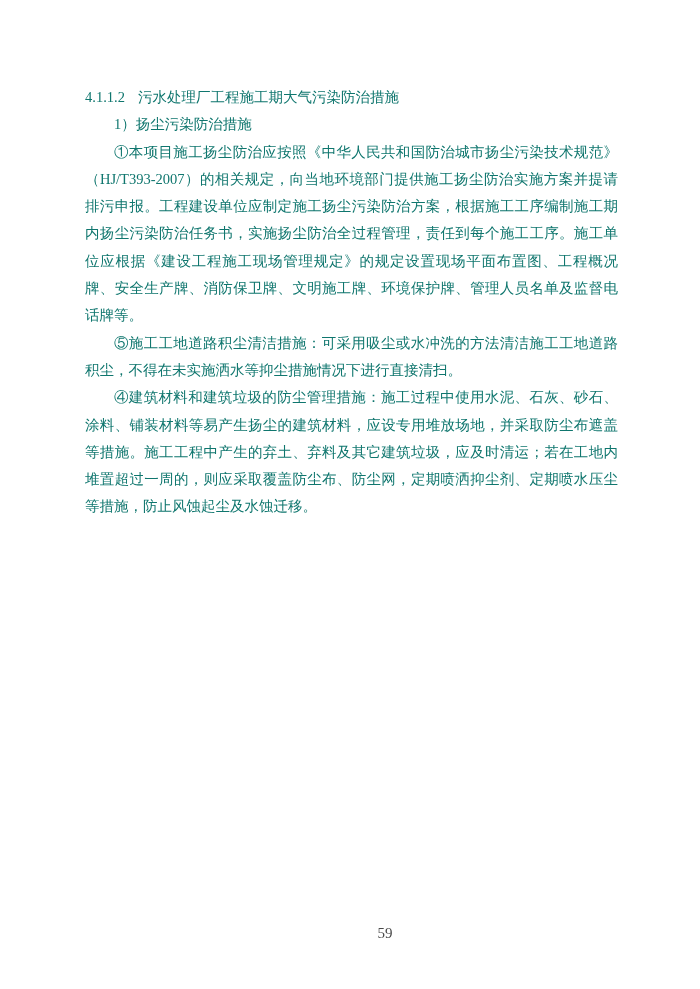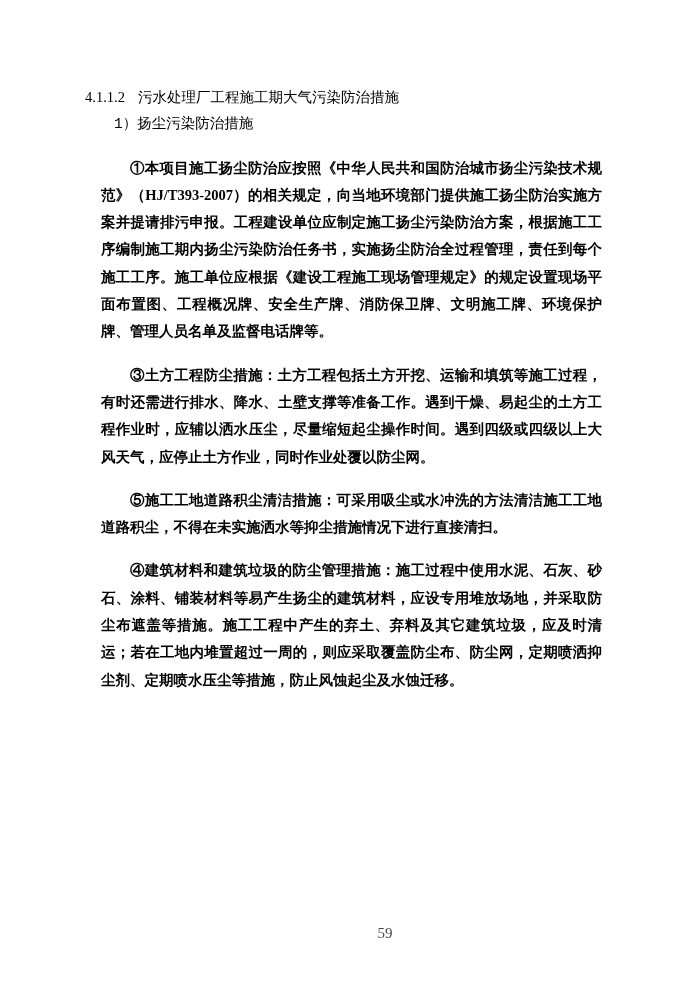--- a/index.html
+++ b/index.html
@@ -17,43 +17,41 @@
     width: 700px;
     height: 989px;
     background: #ffffff;
     overflow: hidden;
   }
   .content {
     position: absolute;
     left: 85px;
     top: 84px;
     width: 533px;
-    color: #000000;
+    color: #0f766e;
     font-size: 14.5px;
     line-height: 27.3px;
     text-align: justify;
     text-justify: inter-character;
   }
   .heading {
     margin: 0;
     font-weight: normal;
     text-indent: 0;
   }
   .heading .num {
     margin-right: 0.9em;
   }
   .subheading {
     text-indent: 2em;
     margin: 0;
-    font-family: Liberation Mono, monospace;
   }
   .para {
-    margin: 16px;
+    margin: 0;
     text-indent: 2em;
-    font-weight: bold;
   }
   .page-number {
     position: absolute;
     top: 926px;
     left: 0;
     width: 700px;
     text-align: center;
     font-size: 15px;
     line-height: 14px;
     color: #4a4a4a;
@@ -63,18 +61,17 @@
 </head>
 <body>
 
 <div class="page">
   <div class="content">
     <div class="heading">
       <span class="num">4.1.1.2</span><span>污水处理厂工程施工期大气污染防治措施</span>
     </div>
     <div class="subheading">1）扬尘污染防治措施</div>
     <p class="para">①本项目施工扬尘防治应按照《中华人民共和国防治城市扬尘污染技术规范》（HJ/T393-2007）的相关规定，向当地环境部门提供施工扬尘防治实施方案并提请排污申报。工程建设单位应制定施工扬尘污染防治方案，根据施工工序编制施工期内扬尘污染防治任务书，实施扬尘防治全过程管理，责任到每个施工工序。施工单位应根据《建设工程施工现场管理规定》的规定设置现场平面布置图、工程概况牌、安全生产牌、消防保卫牌、文明施工牌、环境保护牌、管理人员名单及监督电话牌等。</p>
-    <p class="para">③土方工程防尘措施：土方工程包括土方开挖、运输和填筑等施工过程，有时还需进行排水、降水、土壁支撑等准备工作。遇到干燥、易起尘的土方工程作业时，应辅以洒水压尘，尽量缩短起尘操作时间。遇到四级或四级以上大风天气，应停止土方作业，同时作业处覆以防尘网。</p>
     <p class="para">⑤施工工地道路积尘清洁措施：可采用吸尘或水冲洗的方法清洁施工工地道路积尘，不得在未实施洒水等抑尘措施情况下进行直接清扫。</p>
     <p class="para">④建筑材料和建筑垃圾的防尘管理措施：施工过程中使用水泥、石灰、砂石、涂料、铺装材料等易产生扬尘的建筑材料，应设专用堆放场地，并采取防尘布遮盖等措施。施工工程中产生的弃土、弃料及其它建筑垃圾，应及时清运；若在工地内堆置超过一周的，则应采取覆盖防尘布、防尘网，定期喷洒抑尘剂、定期喷水压尘等措施，防止风蚀起尘及水蚀迁移。</p>
   </div>
   <div class="page-number">59</div>
 </div>
 
 </body></html>

